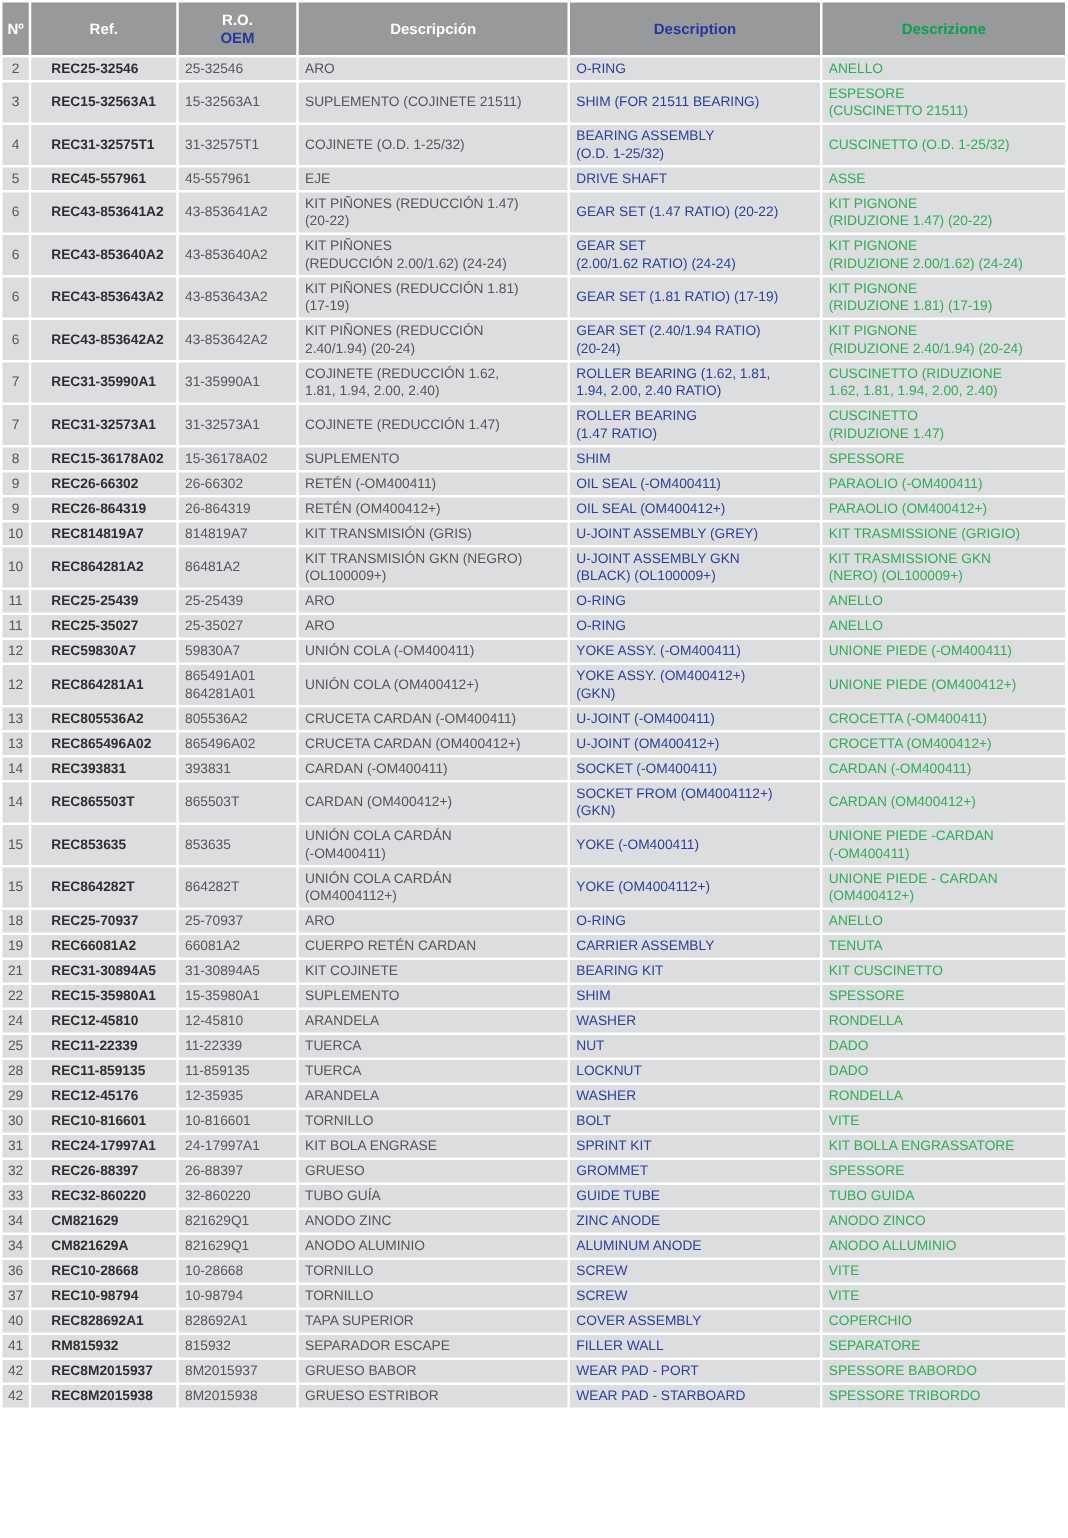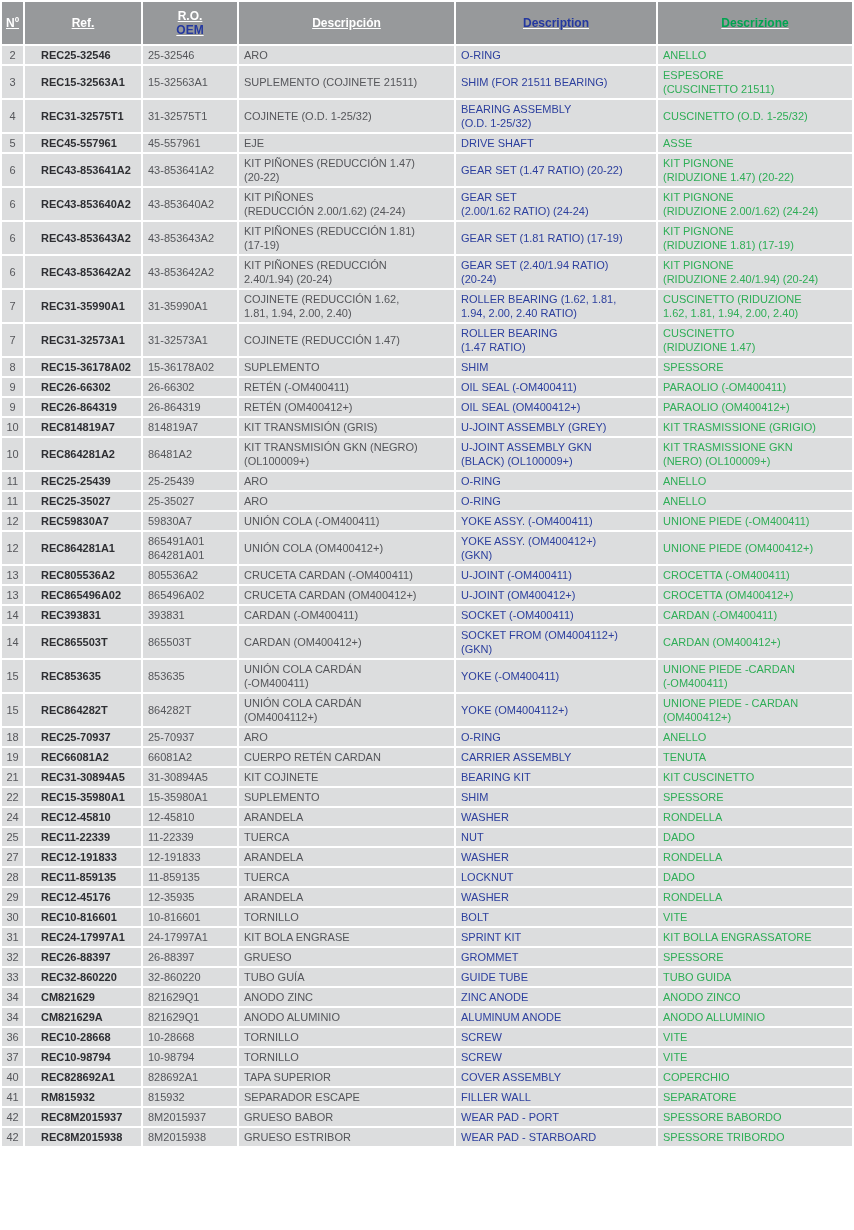--- a/index.html
+++ b/index.html
@@ -29,21 +29,20 @@
   th{
     background:var(--header-bg);
     color:#ffffff;
     font-size:12px;
     font-weight:bold;
     text-align:center;
     vertical-align:middle;
     padding:4px 2px;
     height:34px;
     line-height:14px;
-    text-decoration:underline;
   }
   th .hdr-blue{ color:var(--header-blue); }
   th .hdr-green{ color:var(--header-green);margin-top:47px; }
   td{
     background:var(--cell-bg);
     font-size:11px;
     line-height:14px;
     vertical-align:middle;
     padding:2px 5px;
     white-space:pre-line;
@@ -352,28 +351,20 @@
         </tr>
         <tr>
           <td class="col-n">25</td>
           <td class="col-ref">REC11-22339</td>
           <td class="col-oem">11-22339</td>
           <td class="col-es">TUERCA</td>
           <td class="col-en">NUT</td>
           <td class="col-it">DADO</td>
         </tr>
         <tr>
-          <td class="col-n">27</td>
-          <td class="col-ref">REC12-191833</td>
-          <td class="col-oem">12-191833</td>
-          <td class="col-es">ARANDELA</td>
-          <td class="col-en">WASHER</td>
-          <td class="col-it">RONDELLA</td>
-        </tr>
-        <tr>
           <td class="col-n">28</td>
           <td class="col-ref">REC11-859135</td>
           <td class="col-oem">11-859135</td>
           <td class="col-es">TUERCA</td>
           <td class="col-en">LOCKNUT</td>
           <td class="col-it">DADO</td>
         </tr>
         <tr>
           <td class="col-n">29</td>
           <td class="col-ref">REC12-45176</td>

